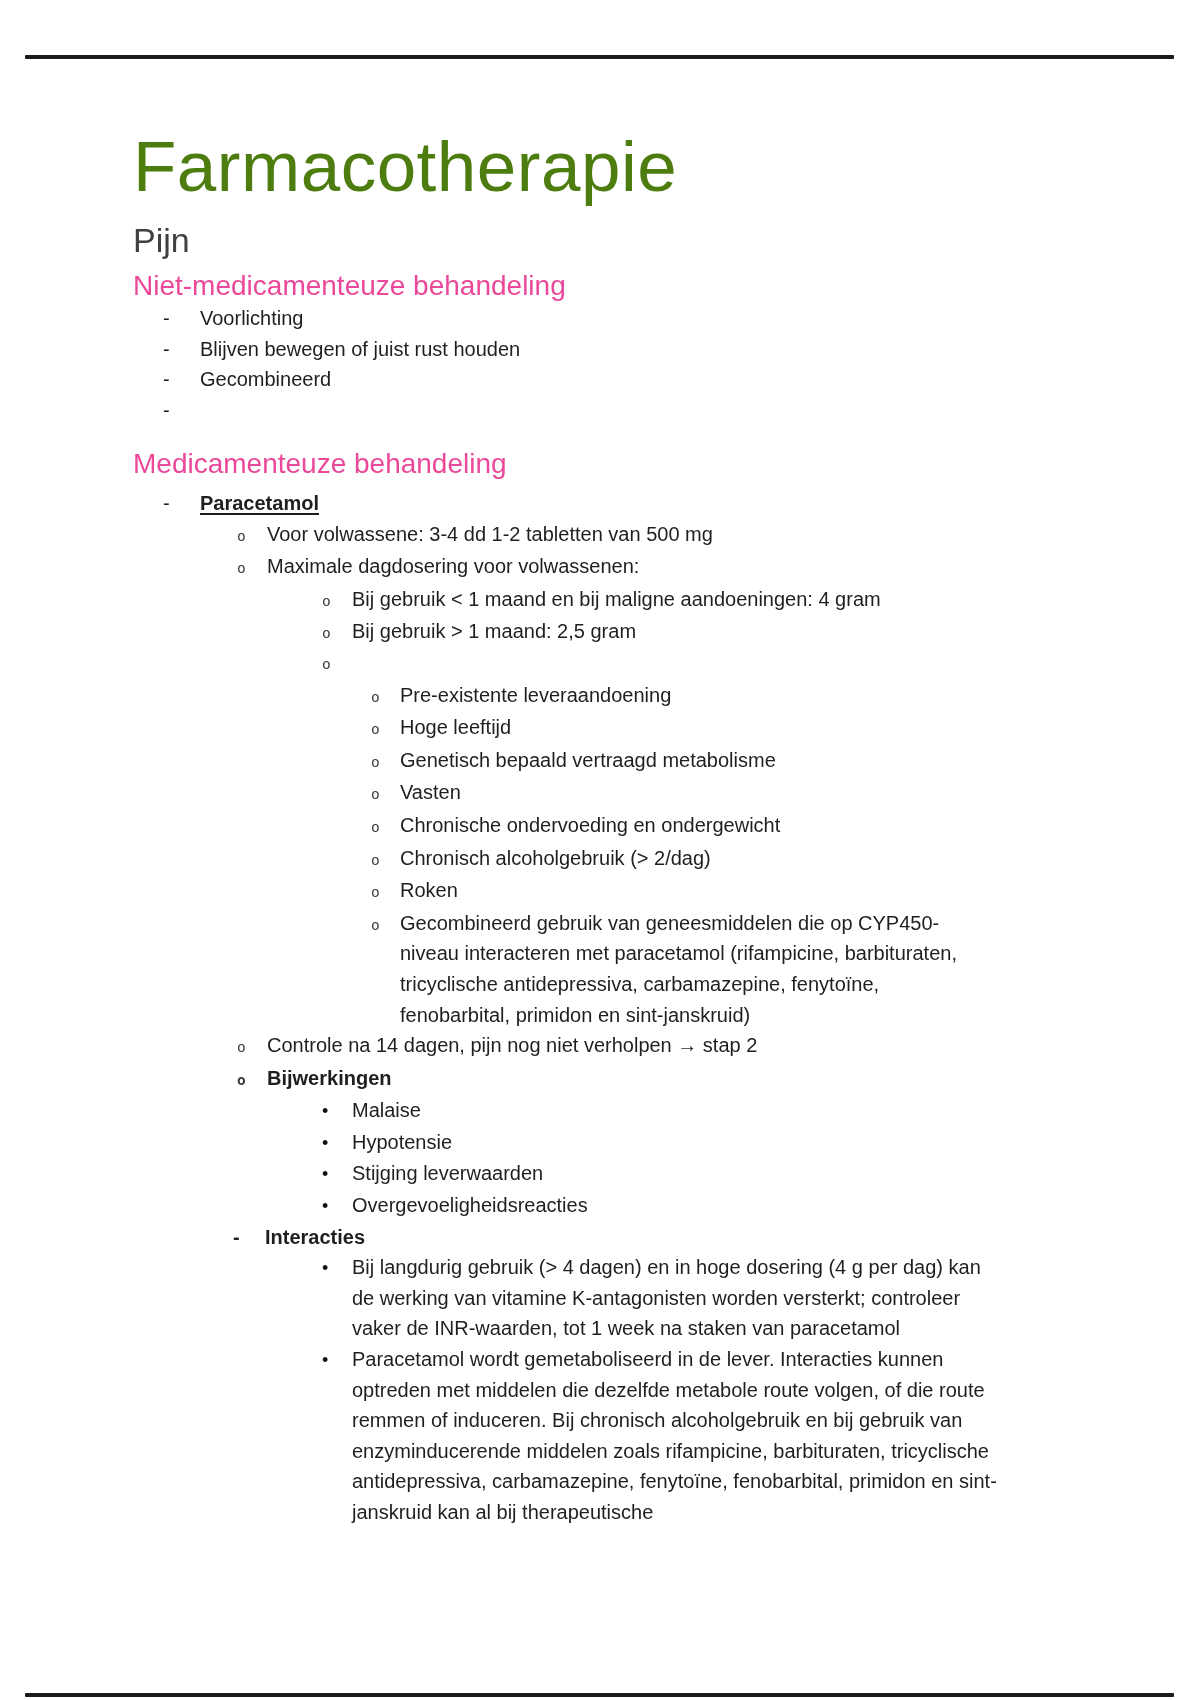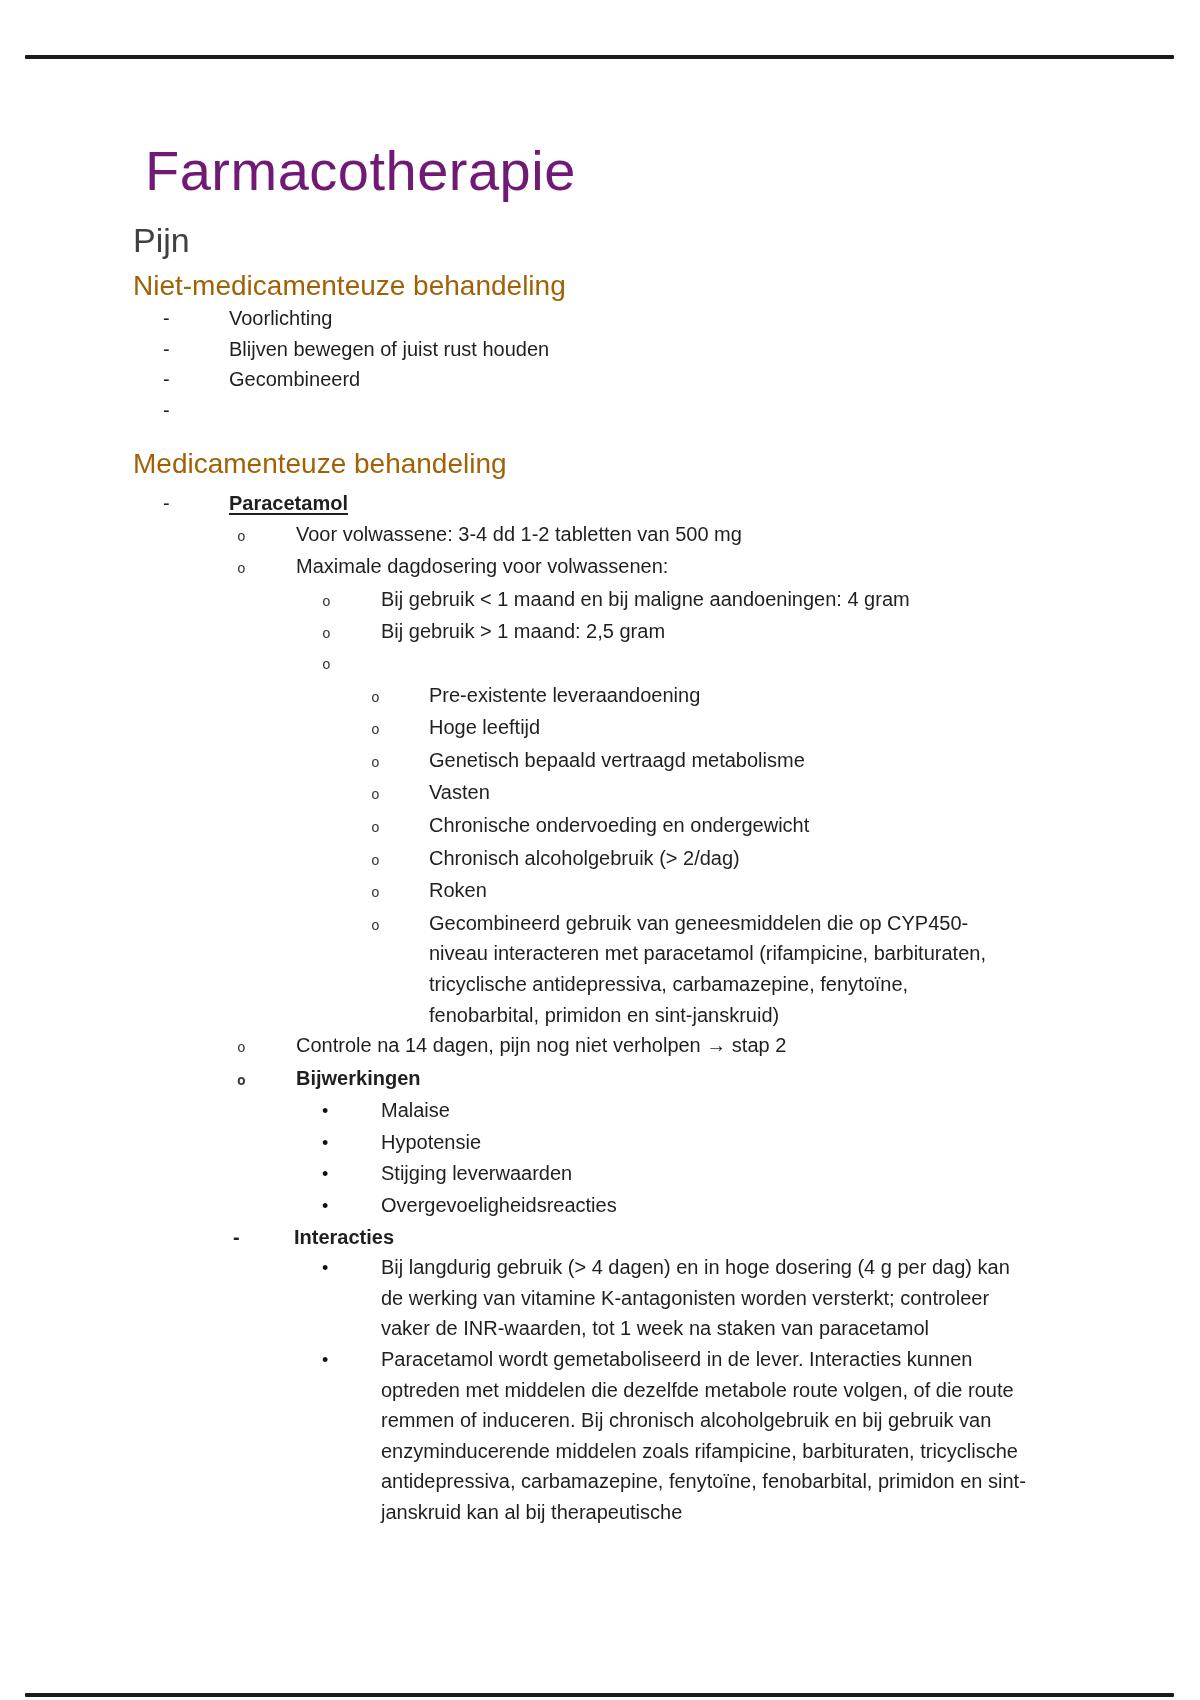--- a/index.html
+++ b/index.html
@@ -6,41 +6,41 @@
   body{
     width:1200px;height:1700px;position:relative;background:#ffffff;
     font-family:"Liberation Sans","DejaVu Sans",sans-serif;color:#1f1f1f;
     overflow:hidden;
   }
   .rule{position:absolute;left:25px;right:26px;height:4px;background:#1b1b1b;border-radius:1px;}
   .rule.top{top:55px;}
   .rule.bottom{top:1693px;}
 
   .doc-title{
-    position:absolute;top:128px;left:133px;margin:12px;
-    font-size:56px;font-weight:400;color:#701a75;line-height:1.1;letter-spacing:.5px;
+    position:absolute;top:128px;left:133px;margin:0;
+    font-size:71px;font-weight:400;color:#4d7c0f;line-height:1.1;letter-spacing:.5px;
   }
   .h-pijn{
     position:absolute;top:221px;left:133px;margin:0;
     font-size:34px;font-weight:400;color:#404040;line-height:1.15;
   }
   .h-sub{
     position:absolute;left:133px;margin:0;
-    font-size:28px;font-weight:400;color:#a16207;line-height:1.15;
+    font-size:28px;font-weight:400;color:#ec4899;line-height:1.15;
   }
   .h-nietmed{top:270px;}
   .h-med{top:448px;}
 
   .list{position:absolute;left:0;right:0;}
   .list-nietmed{top:303px;}
   .list-med{top:488px;}
 
   .row{display:flex;align-items:baseline;font-size:20px;line-height:30.6px;color:#1f1f1f;}
   .row .marker{flex:0 0 auto;}
-  .row .txt{flex:0 1 auto;margin-left:29px;}
+  .row .txt{flex:0 1 auto;}
 
   .l1{padding-left:163px;} .l1 .marker{width:37px;}
   .l2{padding-left:237px;} .l2 .marker{width:30px;}
   .l2d{padding-left:233px;}.l2d .marker{width:32px;}
   .l3{padding-left:322px;} .l3 .marker{width:30px;}
   .l4{padding-left:371px;} .l4 .marker{width:29px;}
 
   .marker.o{font-family:"DejaVu Sans Mono","Liberation Mono",monospace;font-size:14.5px;color:#3a3a3a;}
   .marker.dash{font-size:20px;color:#1f1f1f;}
   .marker.dot{font-size:18px;color:#111;}

